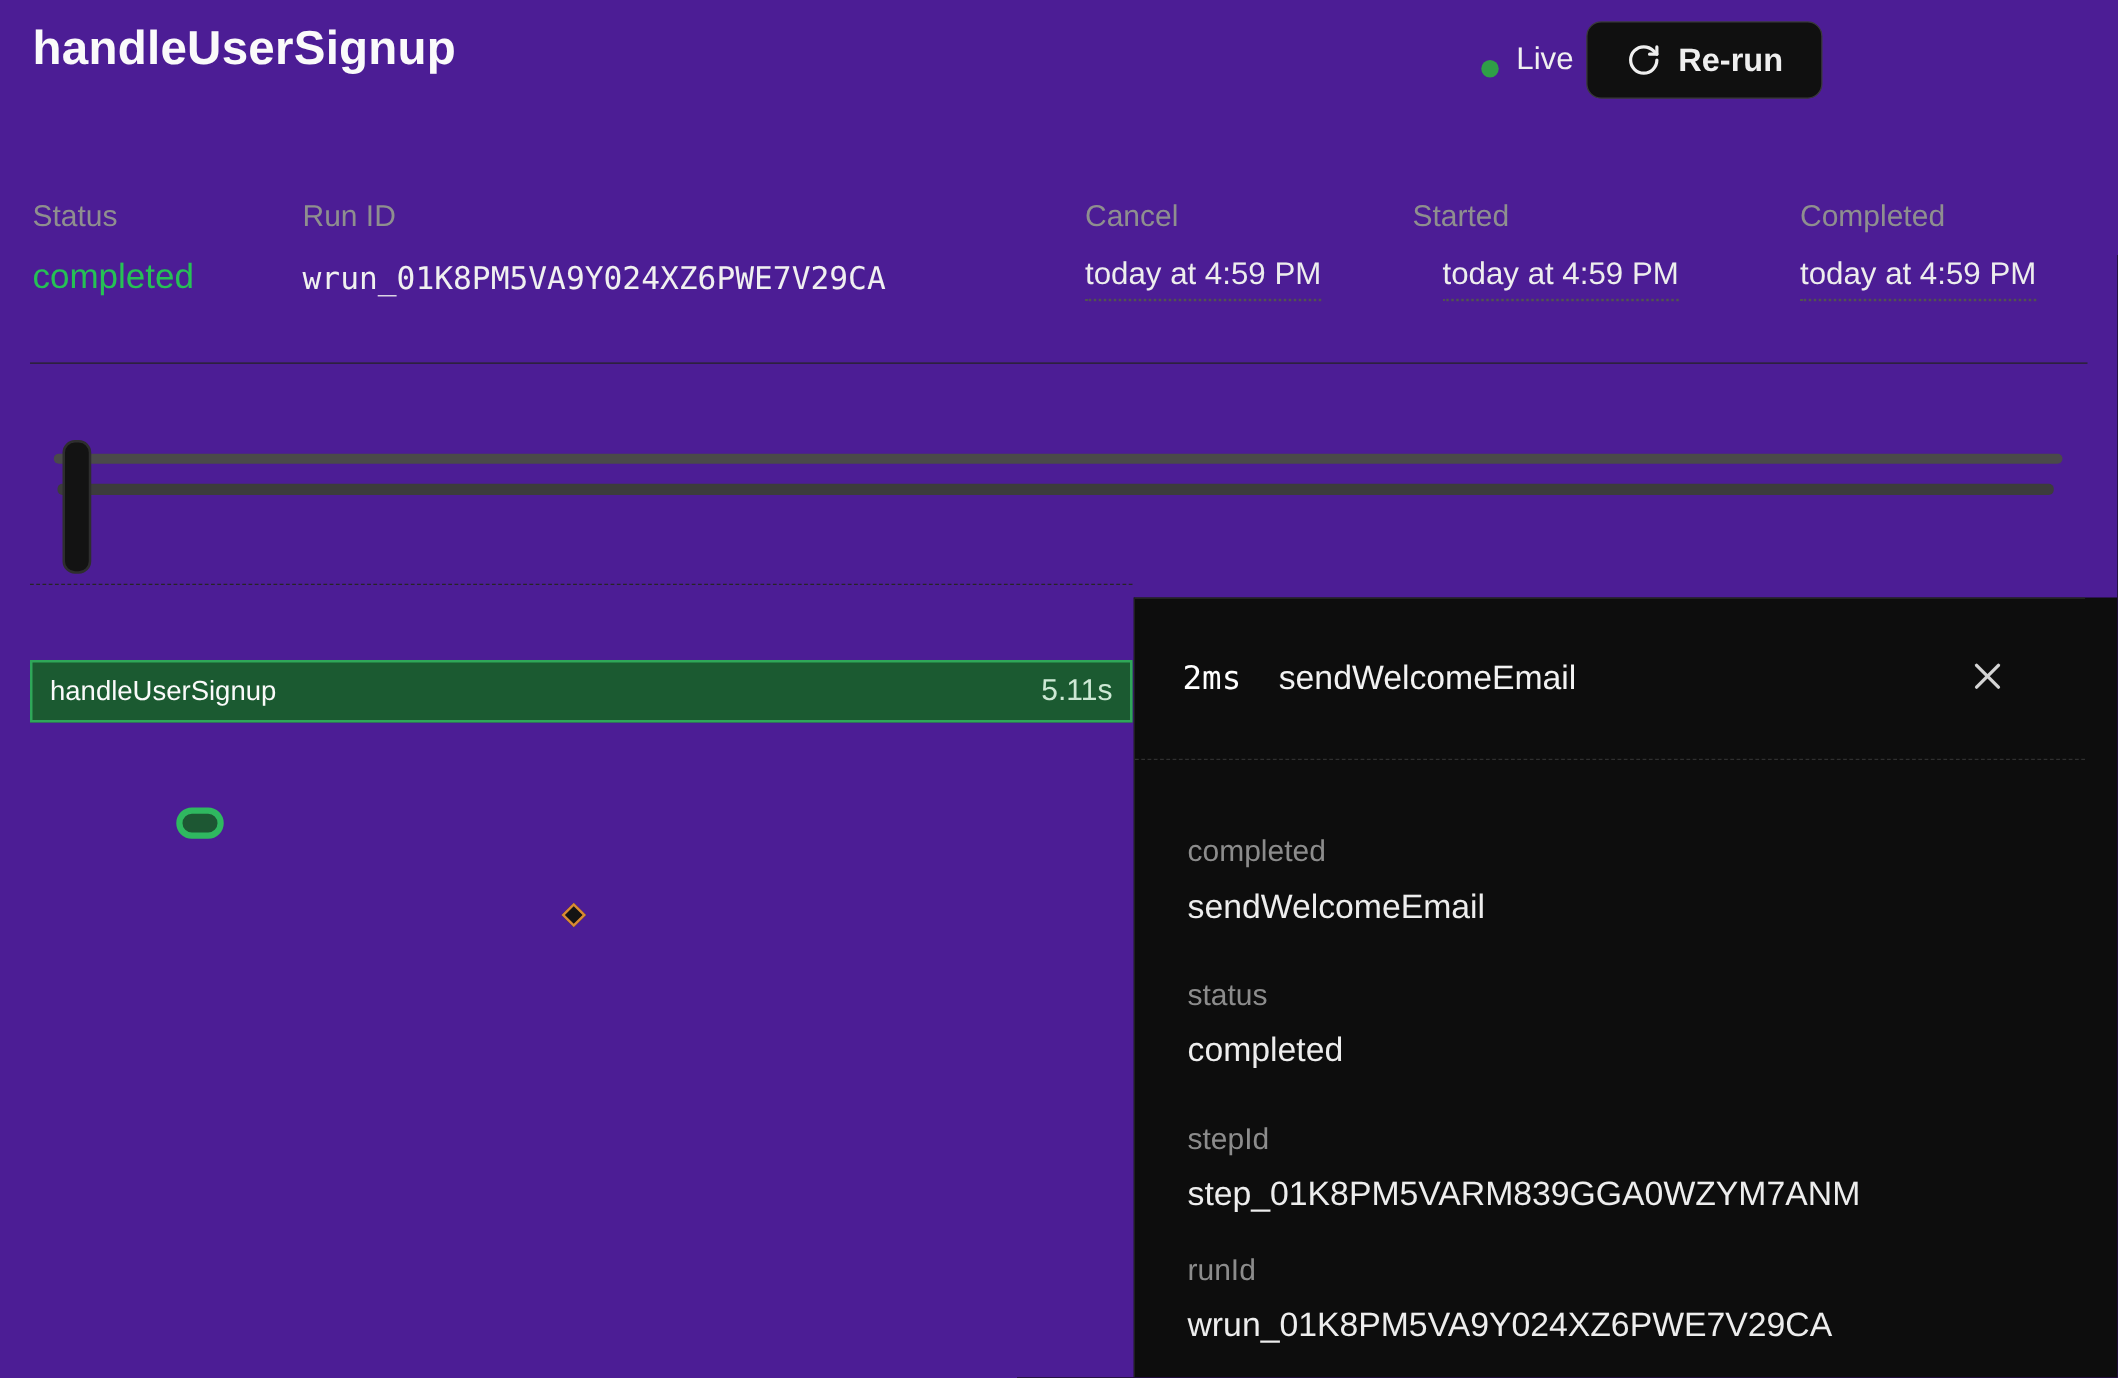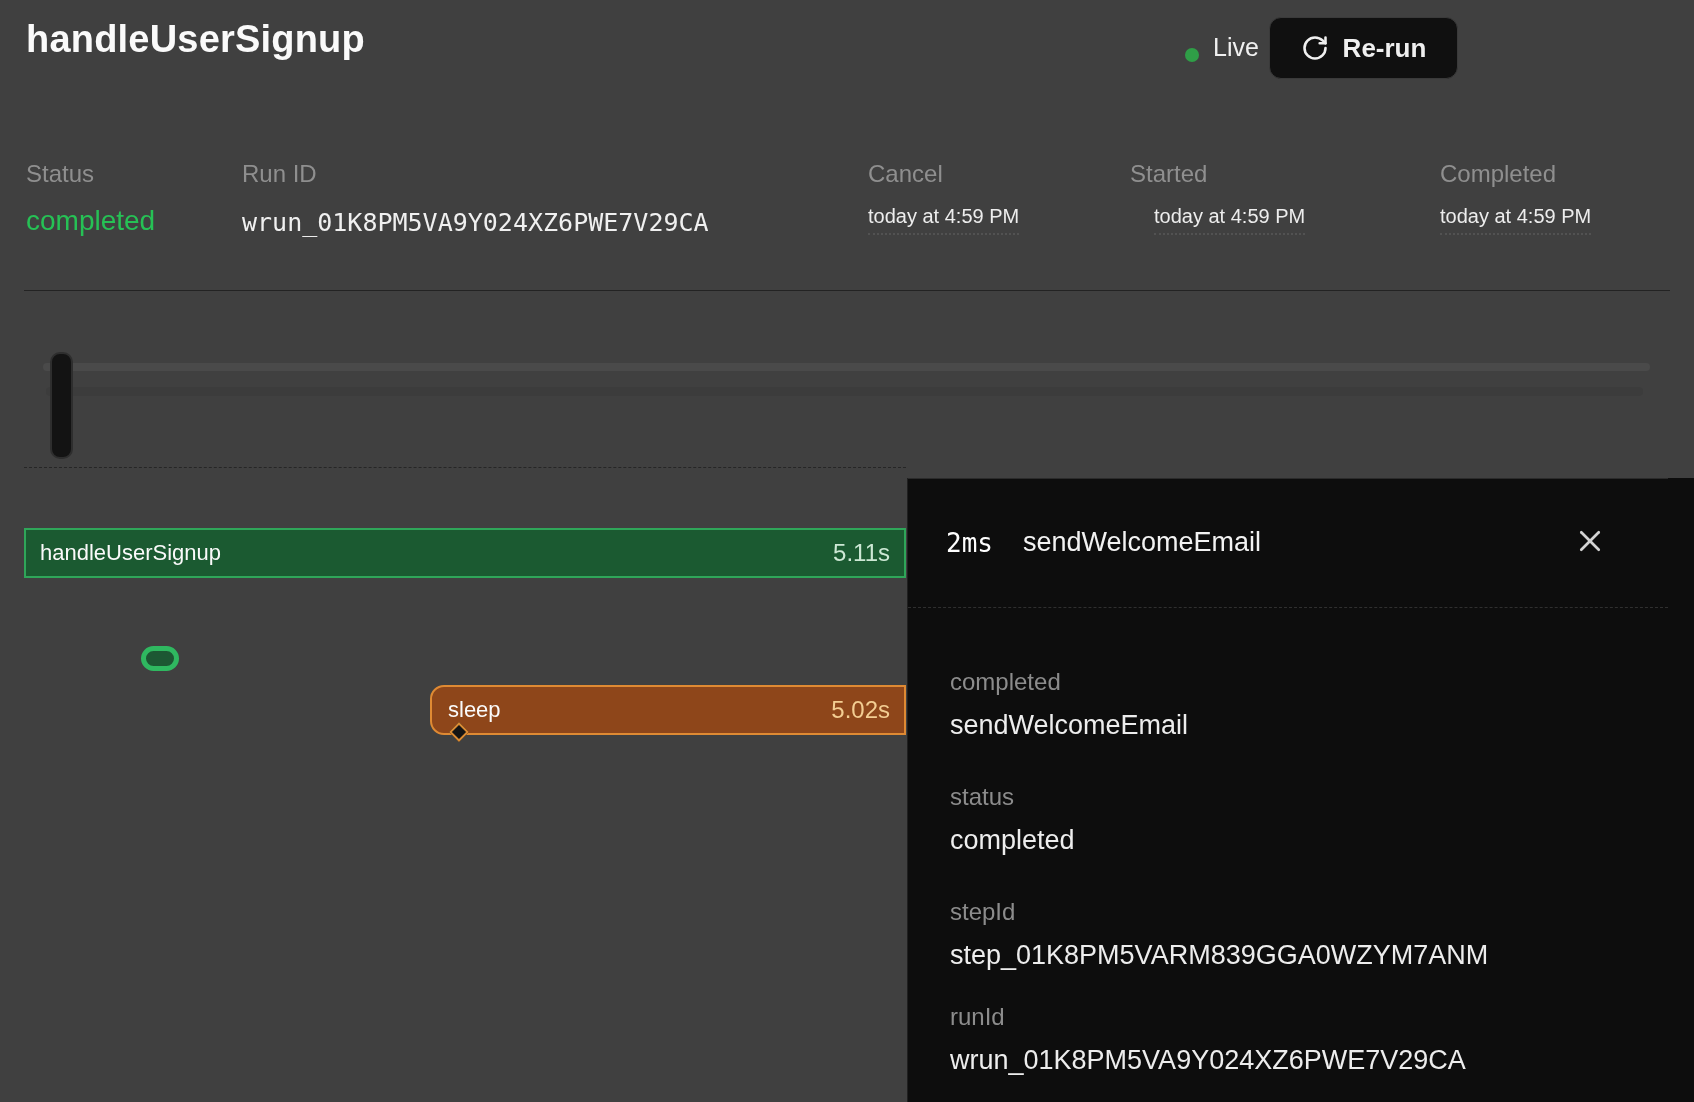--- a/index.html
+++ b/index.html
@@ -1,18 +1,18 @@
 <!DOCTYPE html>
 <html><head>
 <meta charset="utf-8">
 <style>
   html,body{margin:0;padding:0;background:#0a0a0a;}
   .screen{
     position:relative;width:1694px;height:1102px;overflow:hidden;
-    background:#404040;color:#ececec;
+    background:#4c1d95;color:#ececec;
     font-family:"Liberation Sans", sans-serif;
     -webkit-font-smoothing:antialiased;
   }
   .abs{position:absolute;}
   
   .page-title{left:26px;top:18px;font-size:38px;font-weight:700;color:#fafafa;letter-spacing:.2px;}
   .live-wrap{left:1185px;top:33px;display:flex;align-items:flex-end;gap:14px;}
   .live-dot{width:14px;height:14px;border-radius:50%;background:#2f9e47;}
   .live-label{font-size:25px;color:#f0f0f0;}
   .btn{
@@ -20,21 +20,21 @@
     background:#101010;display:flex;align-items:center;justify-content:center;gap:14px;
     box-sizing:border-box;cursor:pointer;
   }
   .btn svg{display:block;}
   .btn-rerun{left:1269px;width:189px;}
   .btn-rerun .btn-label{font-size:26px;font-weight:600;color:#efefef;}
   .btn-cancel{left:1474px;width:192px;}
   .btn-cancel .btn-label{font-size:26px;color:#9a9a9a;}
   
   .meta-label{top:160px;font-size:24px;color:#8f8f8f;}
-  .meta-value{top:205px;font-size:20px;color:#ededed;}
+  .meta-value{top:205px;font-size:25px;color:#ededed;}
   .status-value{color:#26c155;font-size:28px;}
   .runid-value{font-family:"DejaVu Sans Mono", monospace;font-size:25px;color:#f0f0f0;}
   .time-value{border-bottom:2px dotted #525252;padding-bottom:5px;}
   .divider-top{left:24px;top:290px;width:1646px;height:0;border-top:1px solid #232323;}
   
   .mini-bar1{left:43px;top:363px;width:1607px;height:8px;border-radius:4px;background:#4a4a4a;}
   .mini-bar2{left:46px;top:387px;width:1597px;height:9px;border-radius:4px;background:#3c3c3c;}
   .scrub-handle{
     left:50px;top:352px;width:23px;height:107px;border-radius:10px;
     border:2px solid #2e2e2e;background:#131313;box-sizing:border-box;cursor:ew-resize;
@@ -127,24 +127,20 @@
   <div class="abs scrub-handle"></div>
   <div class="abs divider-mini"></div>
 
   <div class="tl-bar bar-root">
     <span class="bar-label">handleUserSignup</span>
     <span class="bar-duration">5.11s</span>
   </div>
 
   <div class="abs step-pill"></div>
 
-  <div class="tl-bar bar-sleep">
-    <span class="bar-label">sleep</span>
-    <span class="bar-duration">5.02s</span>
-  </div>
 
   <div class="abs sleep-diamond"></div>
 
   <div class="abs panel">
     <div class="abs panel-top-border"></div>
 
     <div class="abs panel-header">
       <span class="panel-duration">2ms</span>
       <span class="panel-title">sendWelcomeEmail</span>
     </div>

